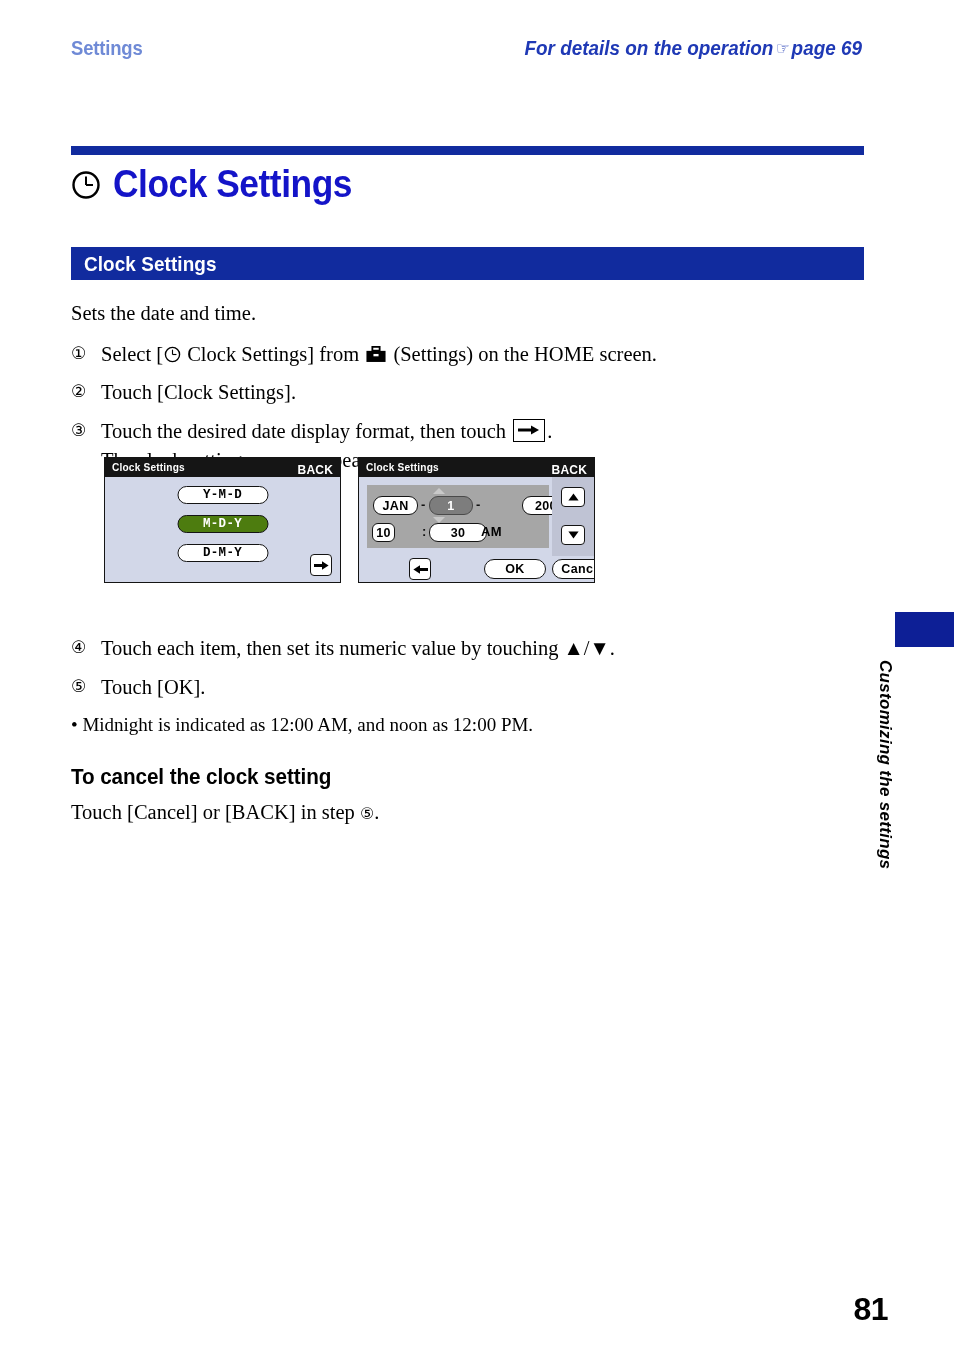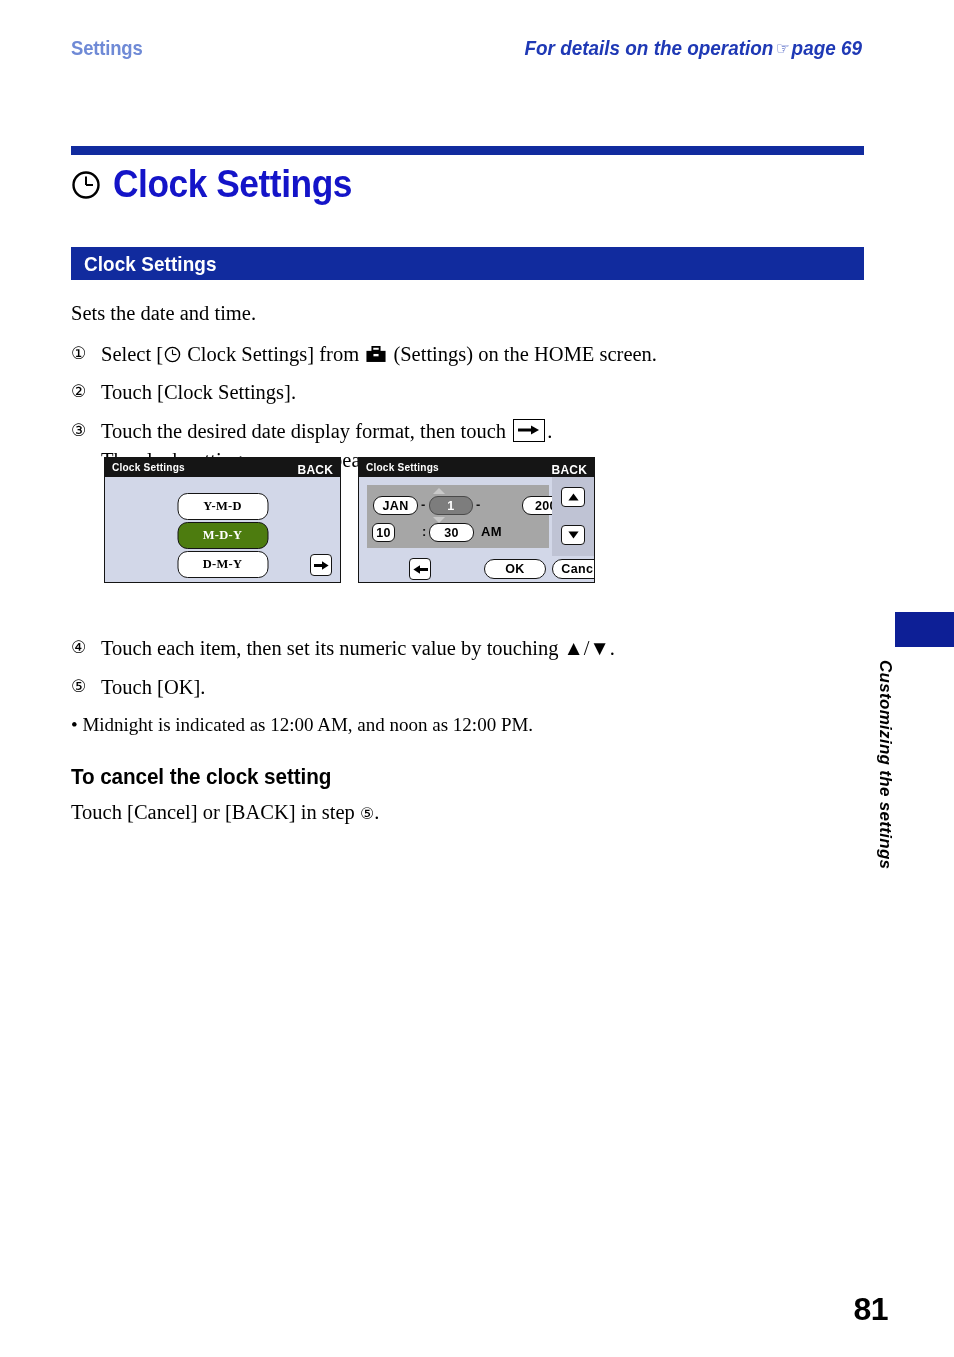--- a/index.html
+++ b/index.html
@@ -196,34 +196,33 @@
     letter-spacing: 0.2px;
   }
   .screen-body { position: relative; height: 105px; }
 
   
   .fmt-btn {
     position: absolute;
     left: 50%;
     transform: translateX(-50%);
     width: 91px;
-    height: 27px;
+    height: 18px;
     border: 1.6px solid #141414;
     border-radius: 10px;
     background: #ffffff;
     box-sizing: border-box;
-    font-family: Liberation Serif, serif;
+    font-family: Liberation Mono, monospace;
     font-weight: bold;
     font-size: 12.5px;
     color: #000000;
     display: flex;
     align-items: center;
     justify-content: center;
     letter-spacing: 0.3px;
-    margin-top: 7px;
   }
   .fmt-btn.selected {
     background: #4d7c0f;
     color: #ffffff;
   }
   .fmt-btn.b1 { top: 9px; }
   .fmt-btn.b2 { top: 38px; }
   .fmt-btn.b3 { top: 67px; }
 
   .nav-sq {
@@ -518,21 +517,21 @@
         <div class="spin-mark spin-dn" style="left:66px; top:32px;"></div>
 
         <div class="clk-field" style="left:6px;  top:11px; width:45px;">JAN</div>
         <div class="clk-sep" style="left:54px; top:12px;">-</div>
         <div class="clk-field sel" style="left:62px; top:11px; width:44px;">1</div>
         <div class="clk-sep" style="left:109px; top:12px;">-</div>
         <div class="clk-field" style="left:117px; top:11px; width:55px;margin-left:38px;">2008</div>
 
         <div class="clk-field" style="left:5px;  top:38px; width:23px;border-radius:6px;">10</div>
         <div class="clk-sep" style="left:55px; top:39px;">:</div>
-        <div class="clk-field" style="left:62px; top:38px; width:45px;">30</div>
+        <div class="clk-field" style="left:62px; top:38px; width:58px;">30</div>
         <div class="clk-ampm" style="left:114px; top:39px;">AM</div>
       </div>
 
       <div class="arrow-col">
         <div class="arrow-btn up">
           <svg width="11" height="8" viewBox="0 0 11 8">
               <polygon points="5.5,0.6 10.6,7.4 0.4,7.4" fill="#000"></polygon>
             </svg>
         </div>
         <div class="arrow-btn dn">

